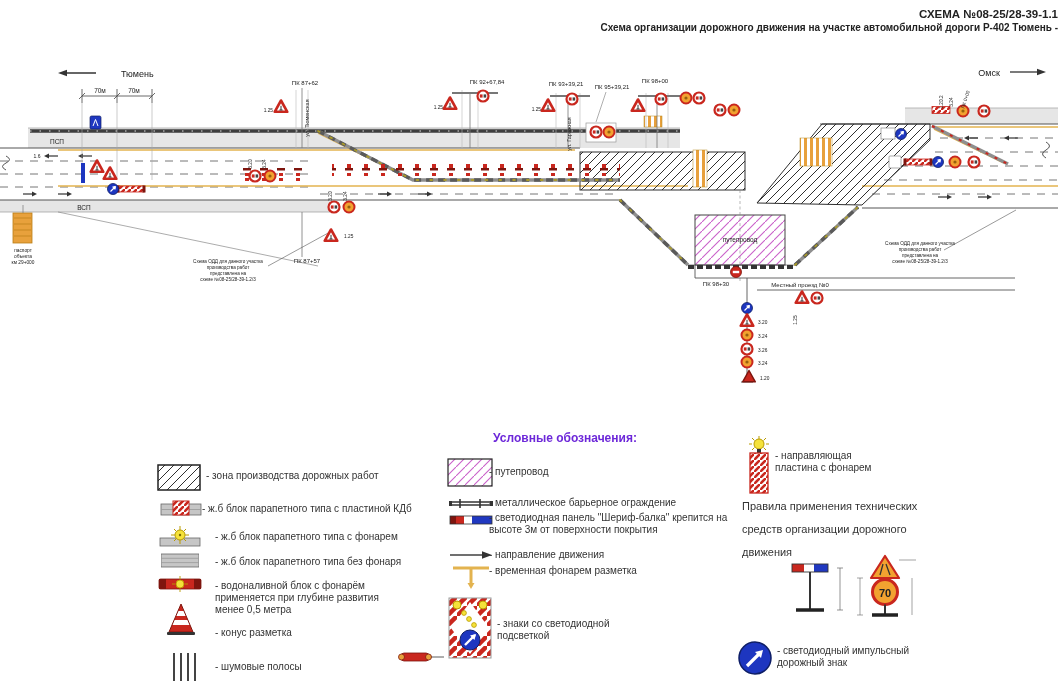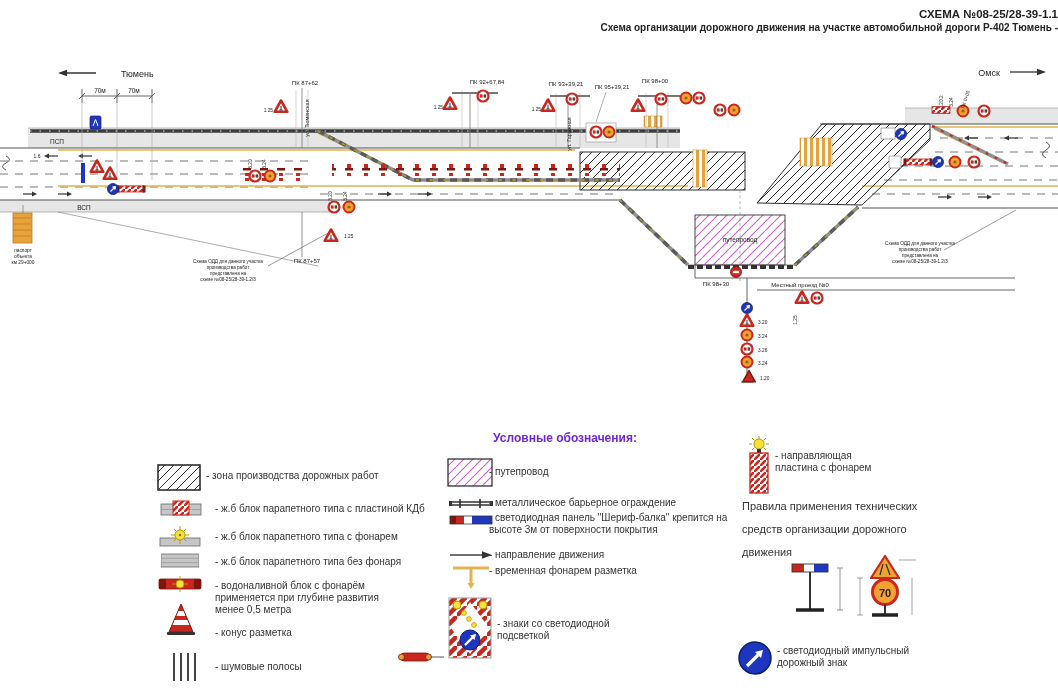--- a/index.html
+++ b/index.html
@@ -340,21 +340,21 @@
   <svg class="abs" style="left:157px;top:464px" width="44" height="27">
     <rect x="1" y="1" width="42" height="25" fill="url(#hB)" stroke="#222" stroke-width="1.5"></rect>
     </svg>
   <div class="abs lg-tx" style="left:206px;top:470px">- зона производства дорожных работ</div>
 
   <svg class="abs" style="left:160px;top:500px" width="42" height="18">
     <rect x="1" y="4" width="40" height="11" fill="#c6c6c6" stroke="#666" stroke-width="0.8"></rect>
     <line x1="1" y1="9.5" x2="41" y2="9.5" stroke="#999" stroke-width="0.8"></line>
     <rect x="13" y="1" width="16" height="14" fill="url(#hR)" stroke="#c9271e" stroke-width="1"></rect>
     </svg>
-  <div class="abs lg-tx" style="left:215px;top:503px">- ж.б блок парапетного типа с пластиной КДб</div>
+  <div class="abs lg-tx" style="left:202px;top:503px">- ж.б блок парапетного типа с пластиной КДб</div>
 
   <svg class="abs" style="left:158px;top:524px" width="44" height="25">
     <rect x="2" y="14" width="40" height="8" fill="#c6c6c6" stroke="#666" stroke-width="0.8"></rect>
     <g stroke="#b99b00" stroke-width="1">
         <line x1="22" y1="2" x2="22" y2="6"></line>
         <line x1="22" y1="16" x2="22" y2="20"></line>
         <line x1="13" y1="11" x2="17" y2="11"></line>
         <line x1="27" y1="11" x2="31" y2="11"></line>
         <line x1="16" y1="5" x2="18.5" y2="7.5"></line>
         <line x1="28" y1="17" x2="25.5" y2="14.5"></line>

